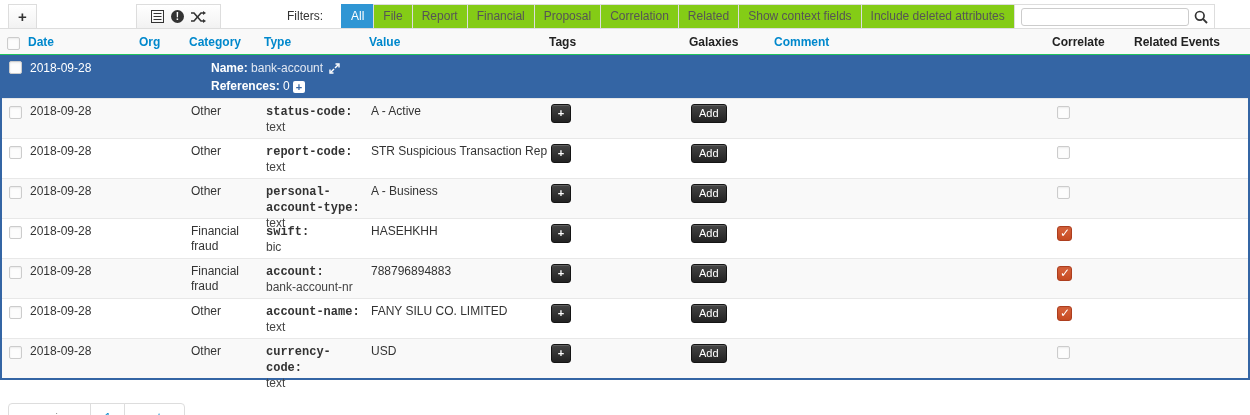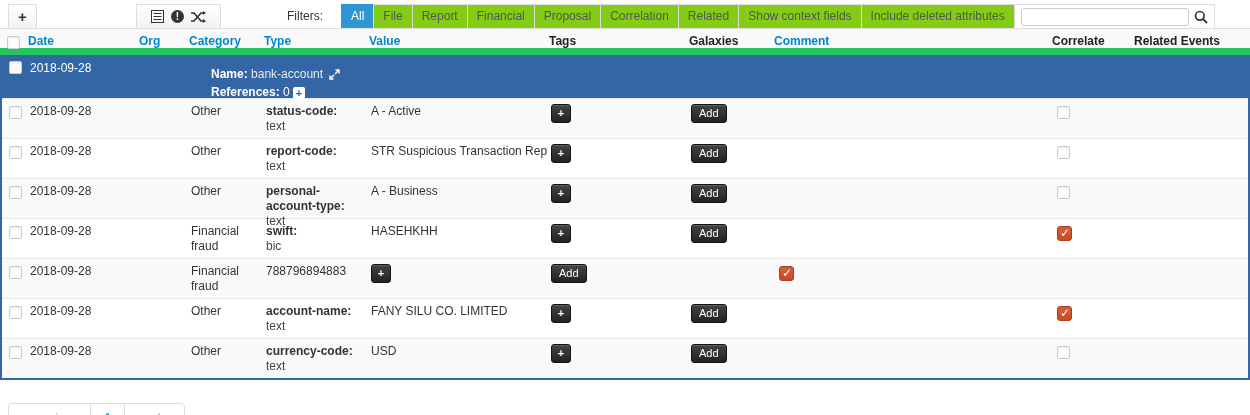--- a/index.html
+++ b/index.html
@@ -27,40 +27,40 @@
   }
   .ftab.active { background:#2f96d4; color:#fff; border-color:#2f96d4; }
   .search-cell { display:flex; align-items:center; height:24px; border:1px solid #ddd; border-bottom:none;
     margin-left:-1px; background:#fff; padding:0 6px; }
   .search-input { width:168px; height:18px; border:1px solid #ccc; border-radius:3px; padding:0 5px;
     font-family:inherit; font-size:11px; outline:none; }
   .search-icon { margin-left:5px; display:inline-flex; }
 
   
   .grid-row { display:grid; grid-template-columns:24px 111px 50px 75px 105px 180px 140px 85px 278px 82px 1fr; }
-  .thead { background:#f9f9f9; border-bottom:7px solid #22c55e; height:26px; align-items:center; font-weight:bold; }
+  .thead { background:#f9f9f9; border-bottom:1px solid #22c55e; height:26px; align-items:center; font-weight:bold; }
   .thead > div { padding:0 4px; white-space:nowrap; }
   .sort-link { color:#0088cc; cursor:pointer; text-decoration:none; }
   .plain-head { color:#222;margin-top:44px; }
 
   .object-block { border-left:2px solid #3465a4; border-right:2px solid #3465a4; border-bottom:2px solid #3465a4; }
 
   .obj-row { display:grid; grid-template-columns:22px 161px 1fr; background:#3465a4; color:#fff; height:43px; }
   .obj-row .cell { padding-top:6px; }
-  .obj-name-block { padding:11px 4px 0 26px; line-height:16px; }
+  .obj-name-block { padding:5px 4px 0 26px; line-height:16px; }
   .obj-name-block b { font-weight:bold; }
   .obj-val { color:#e3e9f3; }
   .ref-plus { display:inline-flex; align-items:center; justify-content:center; width:12px; height:12px;
     background:#fff; color:#3465a4; border-radius:2px; font-weight:bold; font-size:11px; vertical-align:-1px; cursor:pointer; }
   .expand-icon { cursor:pointer; vertical-align:-2px; margin-left:3px; }
 
   .attr-row { height:40px; background:#fff; border-top:1px solid #e8e8e8; }
   .attr-row:nth-child(odd) { background:#f9f9f9; }
   .attr-row > div { padding:5px 4px 0 4px; line-height:15px; }
-  .type-cell b { font-weight:bold; }
+  .type-cell b { font-weight:bold;font-family:Liberation Mono, monospace; }
   .type-sub { color:#444; }
   .val-cell { white-space:nowrap; overflow:hidden; }
 
   .cb { display:inline-block; width:13px; height:13px; border:1px solid #ccc; border-radius:2px;
     background:#fdfdfd; box-shadow:inset 0 1px 2px rgba(0,0,0,.08); cursor:pointer; }
   .cb-cell { padding-left:7px !important; padding-top:7px !important; }
   .cb.checked { width:15px; height:15px; border:1px solid #ad3e1e; border-radius:3px;
     background:linear-gradient(#d8633c,#c64a22); position:relative; }
   .cb.checked::after { content:"✓"; position:absolute; left:2px; top:-1px; color:#fff; font-size:12px; font-weight:bold; }
 
@@ -294,20 +294,24 @@
       <div></div>
       <div class="cb-cell">
         <span class="cb checked"></span>
       </div>
     </div>
       <div class="grid-row attr-row">
       <div class="cb-cell"><span class="cb"></span></div>
       <div>2018-09-28</div>
       <div></div>
       <div>Financial fraud</div>
+      <div class="type-cell">
+        <b>account:</b>
+        <div class="type-sub">bank-account-nr</div>
+      </div>
       <div class="val-cell">788796894883</div>
       <div>
         <span class="btn-dark tag-plus">+</span>
       </div>
       <div>
         <span class="btn-dark galaxy-add">Add</span>
       </div>
       <div></div>
       <div class="cb-cell">
         <span class="cb checked"></span>

